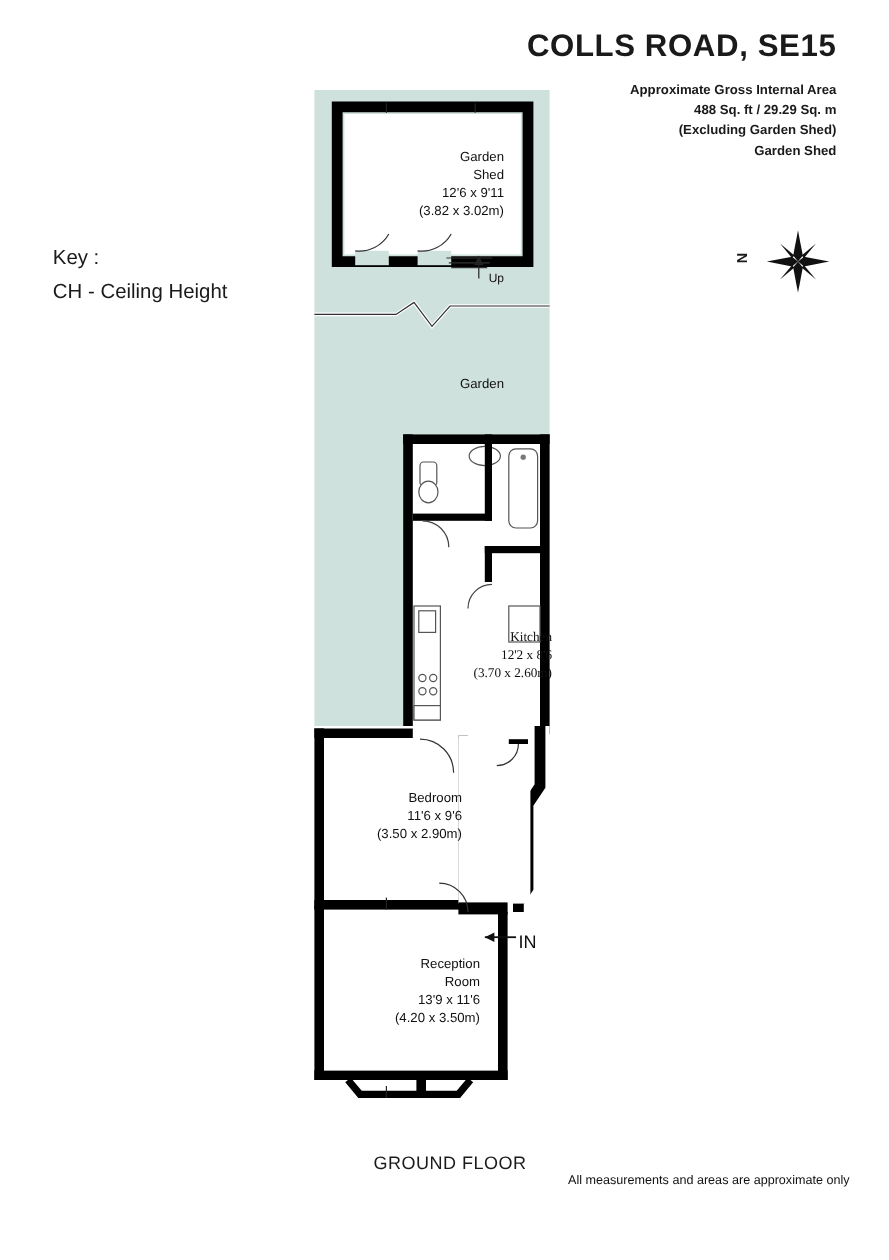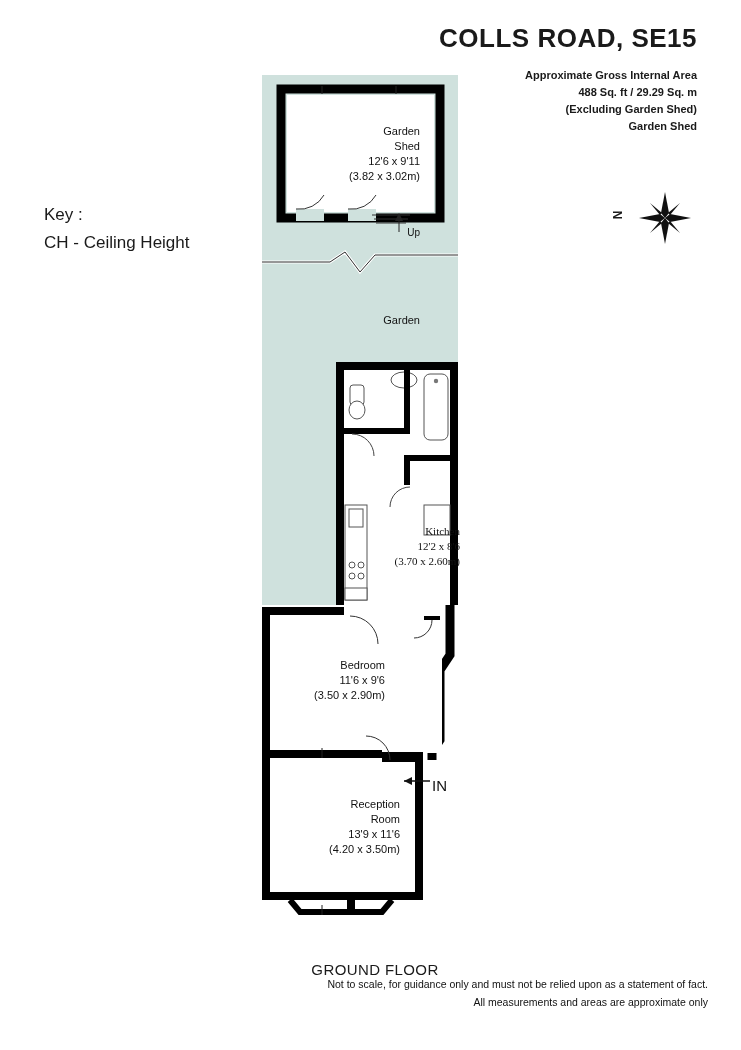--- a/index.html
+++ b/index.html
@@ -284,15 +284,14 @@
   <div>13'9 x 11'6</div>
   <div>(4.20 x 3.50m)</div>
 </div>
 
 <div class="plan-label" id="up-label">Up</div>
 <div class="plan-label" id="in-label">IN</div>
 
 <div id="floor-title">GROUND FLOOR</div>
 
 <div id="disclaimer">
-  <div>Not to scale, for guidance only and must not be relied upon as a statement of fact.</div>
   <div>All measurements and areas are approximate only</div>
 </div>
 
 </body></html>

